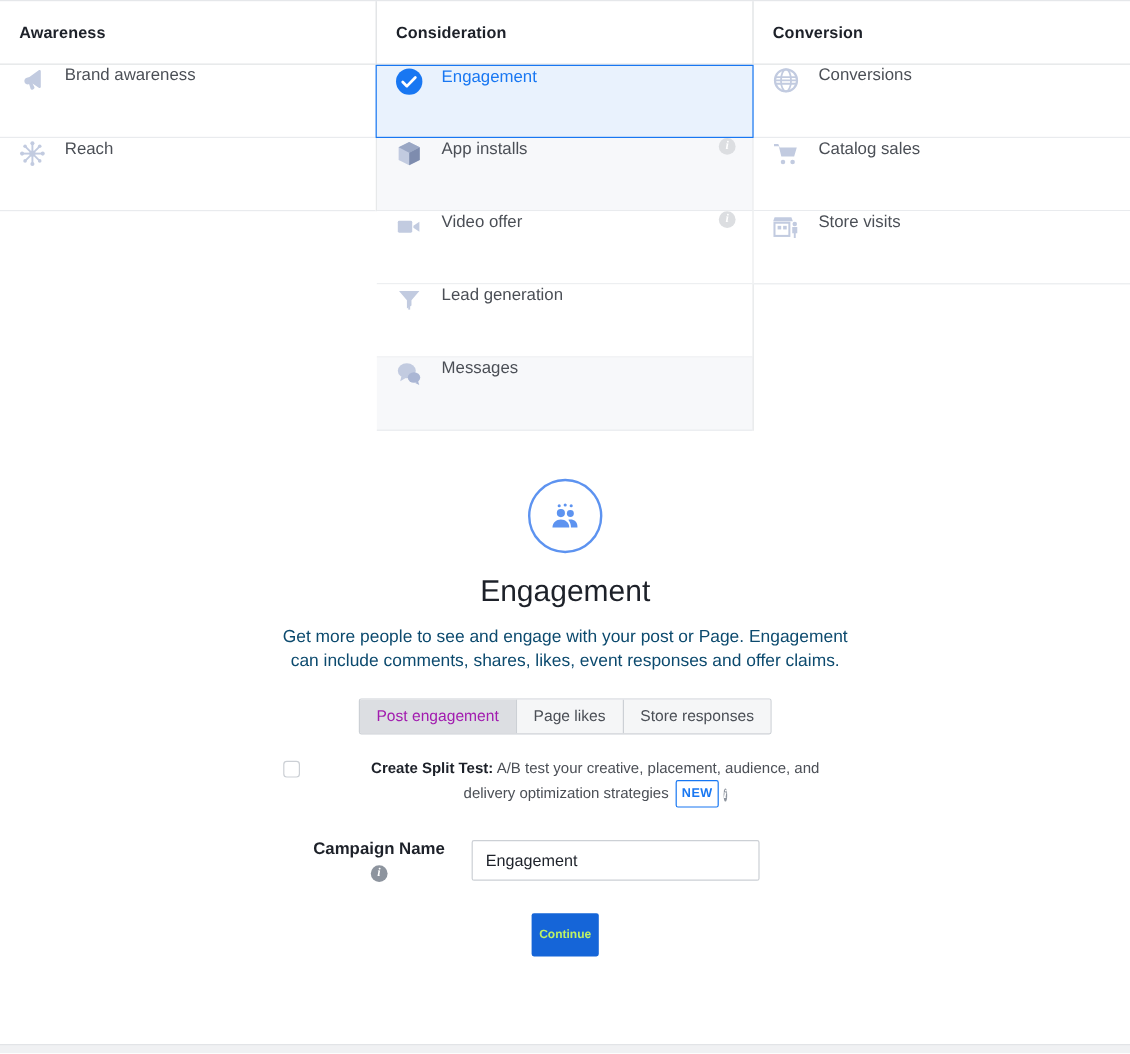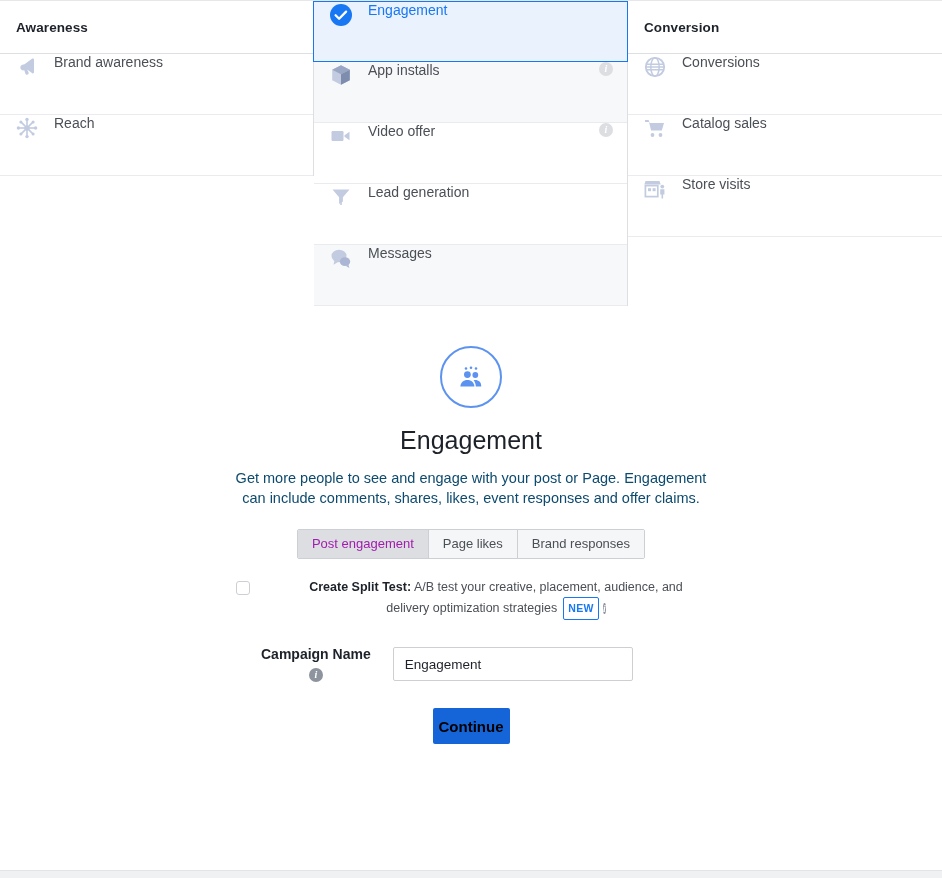--- a/index.html
+++ b/index.html
@@ -220,24 +220,24 @@
     color: #1d2129;
     font-family: "Liberation Sans", sans-serif;
     background: #ffffff;
     outline: none;
   }
 
   
   .continue-wrap { text-align: center; margin-top: 26px; }
   .continue-btn {
     background: #1565d8;
-    color: #000000;
+    color: #bef264;
     border: none;
     border-radius: 2px;
-    font-size: 15px;
+    font-size: 10px;
     font-weight: bold;
     padding: 0 6px;
     height: 36px;
     cursor: pointer;
     font-family: "Liberation Sans", sans-serif;
   }
 
   .bottom-bar {
     position: absolute;
     left: 0;
@@ -285,20 +285,21 @@
                 <rect x="11.2" y="4" width="1.6" height="16" transform="rotate(45 12 12)"></rect>
                 <rect x="11.2" y="4" width="1.6" height="16" transform="rotate(-45 12 12)"></rect>
               </g>
             </svg>
         </span>
         <span class="obj-label">Reach</span>
       </div>
     </div>
 
     <div class="col col-consideration">
+      <div class="col-header">Consideration</div>
 
 
       <div class="obj-row selected">
         <span class="obj-icon">
           <svg width="24" height="24" viewBox="0 0 24 24">
               <circle cx="12" cy="12" r="11" fill="#1877f2"></circle>
               <path d="M6.6 12.3l3.5 3.5 7-7.2" stroke="#ffffff" stroke-width="2.3" fill="none" stroke-linecap="round" stroke-linejoin="round"></path>
             </svg>
         </span>
         <span class="obj-label">Engagement</span>
@@ -406,21 +407,21 @@
       </svg>
     </div>
 
     <div class="detail-title">Engagement</div>
     <div class="detail-desc">Get more people to see and engage with your post or Page. Engagement can include comments, shares, likes, event responses and offer claims.</div>
 
     <div style="text-align:center;">
       <div class="segmented">
         <div class="seg-btn active">Post engagement</div>
         <div class="seg-btn">Page likes</div>
-        <div class="seg-btn">Brand responses</div>
+        <div class="seg-btn">Store responses</div>
       </div>
     </div>
 
     <div class="split-row">
       <div class="chk"></div>
       <div class="split-text">
         <b>Create Split Test:</b>
         <span>A/B test your creative, placement, audience, and delivery optimization strategies</span><span class="new-badge">NEW</span><span class="info-dot dark">i</span>
       </div>
     </div>

